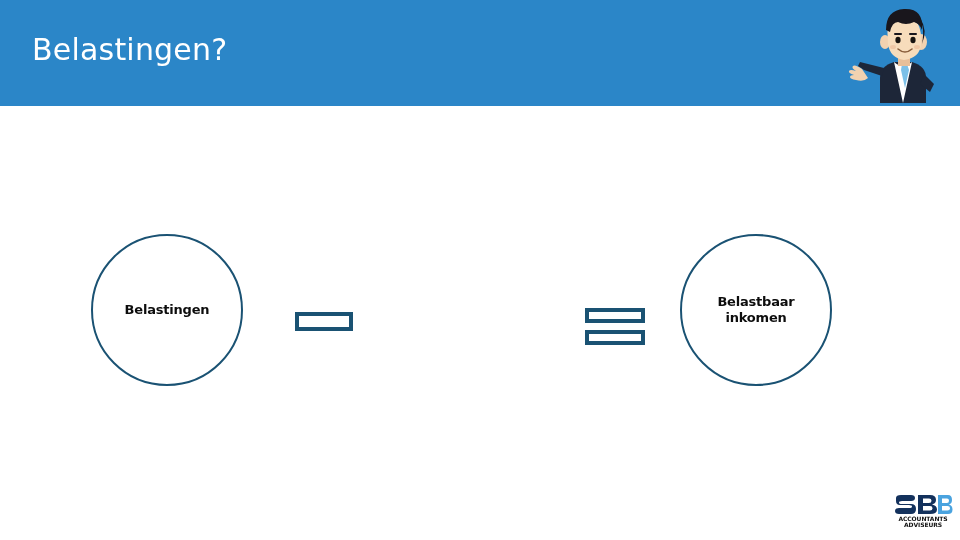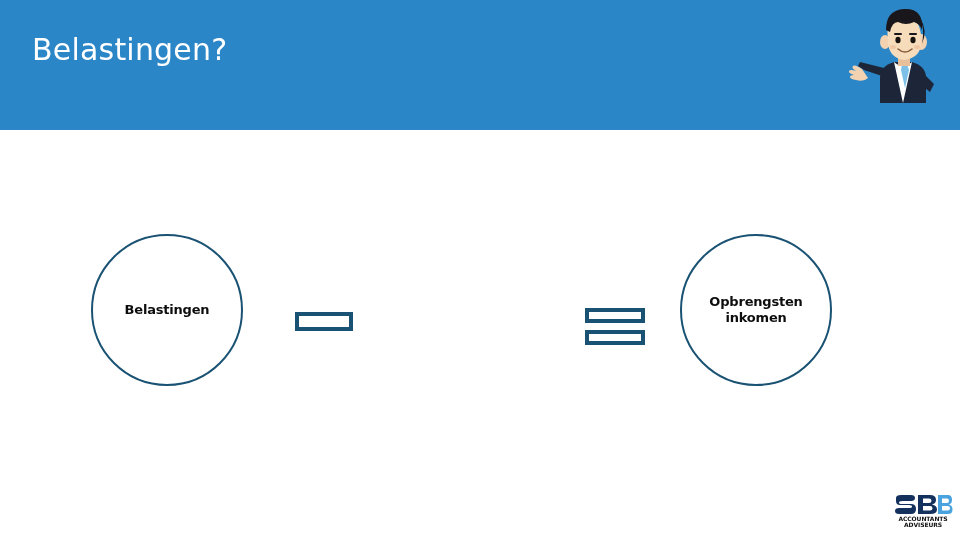--- a/index.html
+++ b/index.html
@@ -20,21 +20,21 @@
     background: #ffffff;
     overflow: hidden;
   }
 
   
   #header-band {
     position: absolute;
     left: 0;
     top: 0;
     width: 960px;
-    height: 130px;
+    height: 106px;
     background: #2b86c8;
   }
   #slide-title {
     position: absolute;
     left: 32px;
     top: 32px;
     font-family: "DejaVu Sans", sans-serif;
     font-size: 30px;
     font-weight: 400;
     color: #ffffff;
@@ -219,21 +219,21 @@
       <div class="op-bar"></div>
     </div>
 
 
     <div id="equals-operator">
       <div class="op-bar bar-top"></div>
       <div class="op-bar bar-bottom"></div>
     </div>
 
     <div id="circle-belastbaar-inkomen" class="node-circle">
-      <span class="node-label">Opbrengsten
+      <span class="node-label">Belastbaar
 inkomen</span>
     </div>
 
   </div>
 
   <div id="corner-logo">
     <svg id="logo-mark" viewBox="0 0 60 22" aria-hidden="true">
       <path d="M3 4 Q3 1 8 1 L18 1 Q22 1 22 4 Q22 7 18 7 L9 7 Q6 7 6 8.5 Q6 10 9 10 L18 10 Q23 10 23 15 Q23 20 18 20 L6 20 Q2 20 2 17 Q2 14 6 14 L16 14 Q19 14 19 12.5 Q19 11 16 11 L7 11 Q3 11 3 7 Z" fill="#13315c"></path>
       <path d="M25 1 L37 1 Q43 1 43 6 Q43 9.5 39 10.5 Q44 11.5 44 15.5 Q44 20 37 20 L25 20 Z M30 4.5 L30 9 L36 9 Q38.5 9 38.5 6.7 Q38.5 4.5 36 4.5 Z M30 12 L30 16.5 L37 16.5 Q39.5 16.5 39.5 14.3 Q39.5 12 37 12 Z" fill="#13315c"></path>
       <path d="M45 1 L55 1 Q59 1 59 6 Q59 9.5 56 10.5 Q59.5 11.5 59.5 15.5 Q59.5 20 55 20 L45 20 Z M49 4.5 L49 9 L54 9 Q56 9 56 6.7 Q56 4.5 54 4.5 Z M49 12 L49 16.5 L54.5 16.5 Q57 16.5 57 14.3 Q57 12 54.5 12 Z" fill="#4aa3df"></path>

